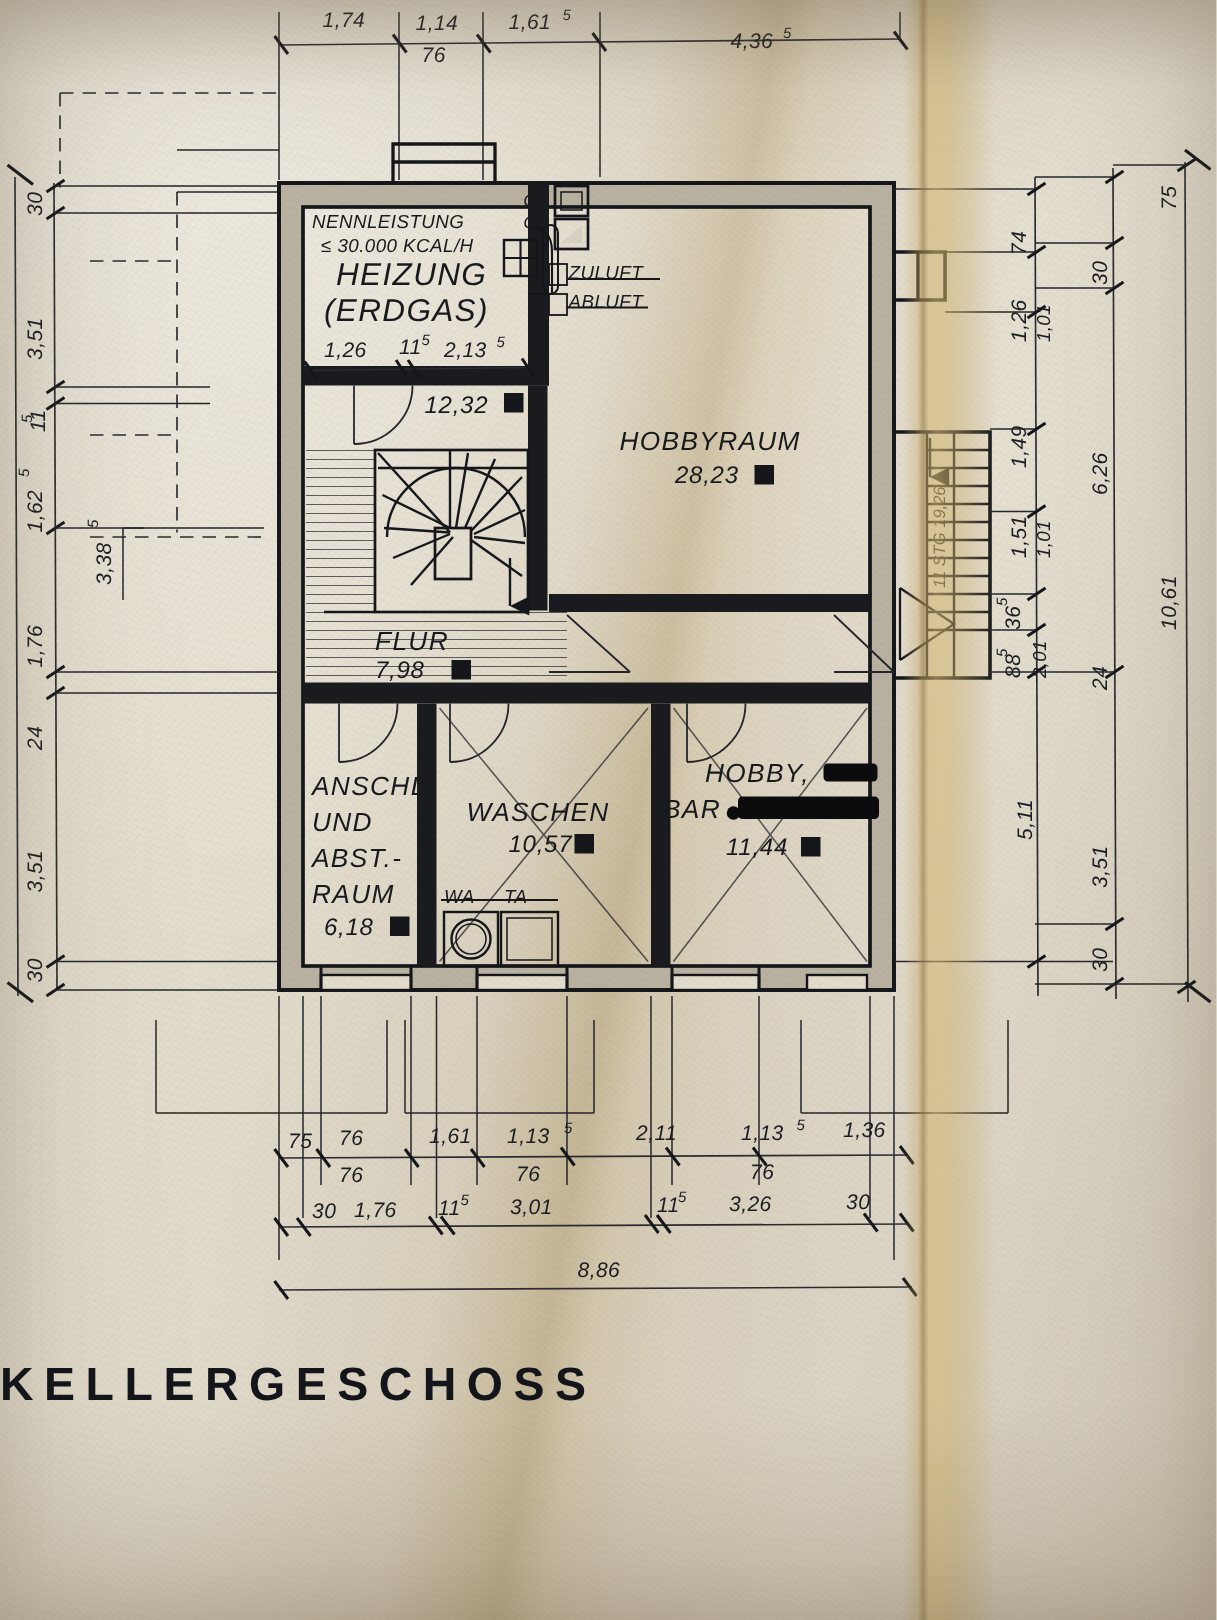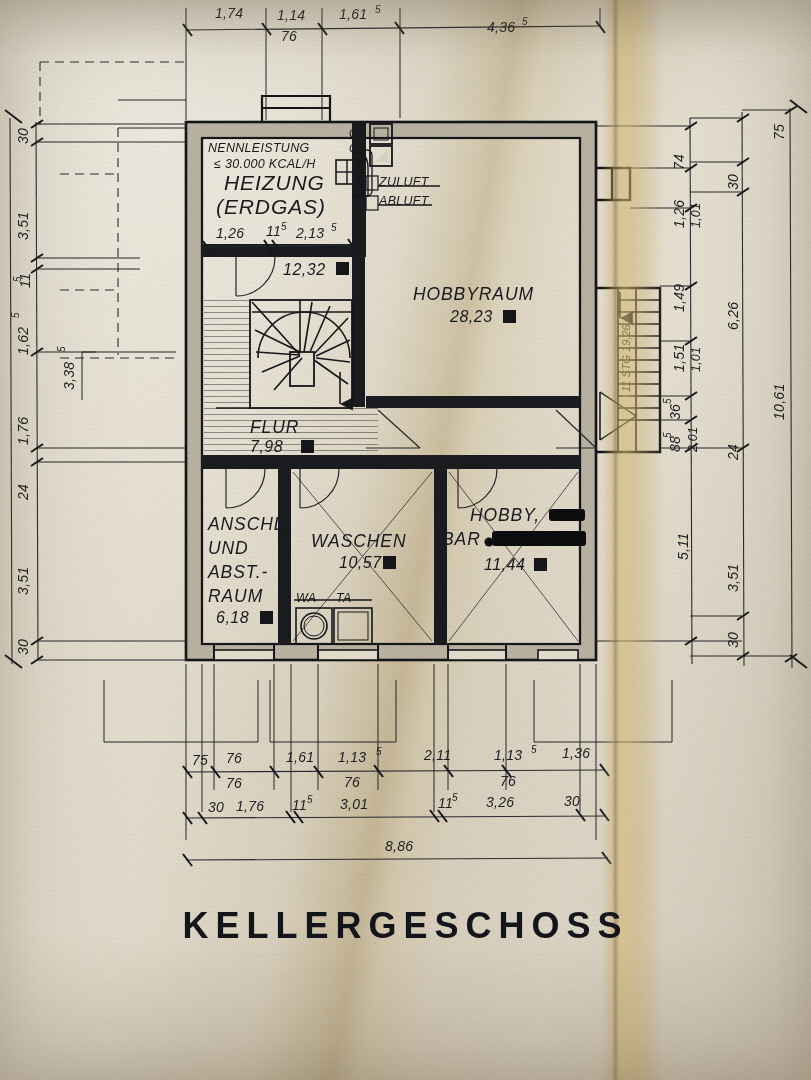--- a/index.html
+++ b/index.html
@@ -46,22 +46,22 @@
   .txt{font-family:"Liberation Sans",sans-serif;fill:#18191d;}
   .room{font-size:17.5px;font-style:italic;letter-spacing:.9px;}
   .area{font-size:16px;font-style:italic;letter-spacing:.5px;}
   .small{font-size:12.5px;font-style:italic;letter-spacing:.3px;}
   .tiny{font-size:11px;font-style:italic;}
   .dimtxt{font-size:14px;font-style:italic;letter-spacing:.3px;fill:#1b1d21;}
   .dimtxt2{font-size:12.5px;font-style:italic;letter-spacing:.2px;fill:#1b1d21;}
   .sup{font-size:10px;font-style:italic;}
   .marker{fill:#15161a;}
   .redact{fill:#0c0c0e;}
-  #title{position:absolute;left:0;top:905px;width:811px;text-align:center;
-    font-family:"Liberation Sans",sans-serif;font-weight:bold;font-size:36px;
+  #title{position:absolute;left:0;top:905px;width:811px;
+    font-family:"Liberation Sans",sans-serif;font-weight:bold;font-size:31px;
     letter-spacing:7px;color:#14151a;}
   .nosel{user-select:none;}
 </style>
 </head>
 <body>
 
 <div id="sheet">
 
   <svg id="plan" viewBox="0 0 811 1080">
     <defs>

